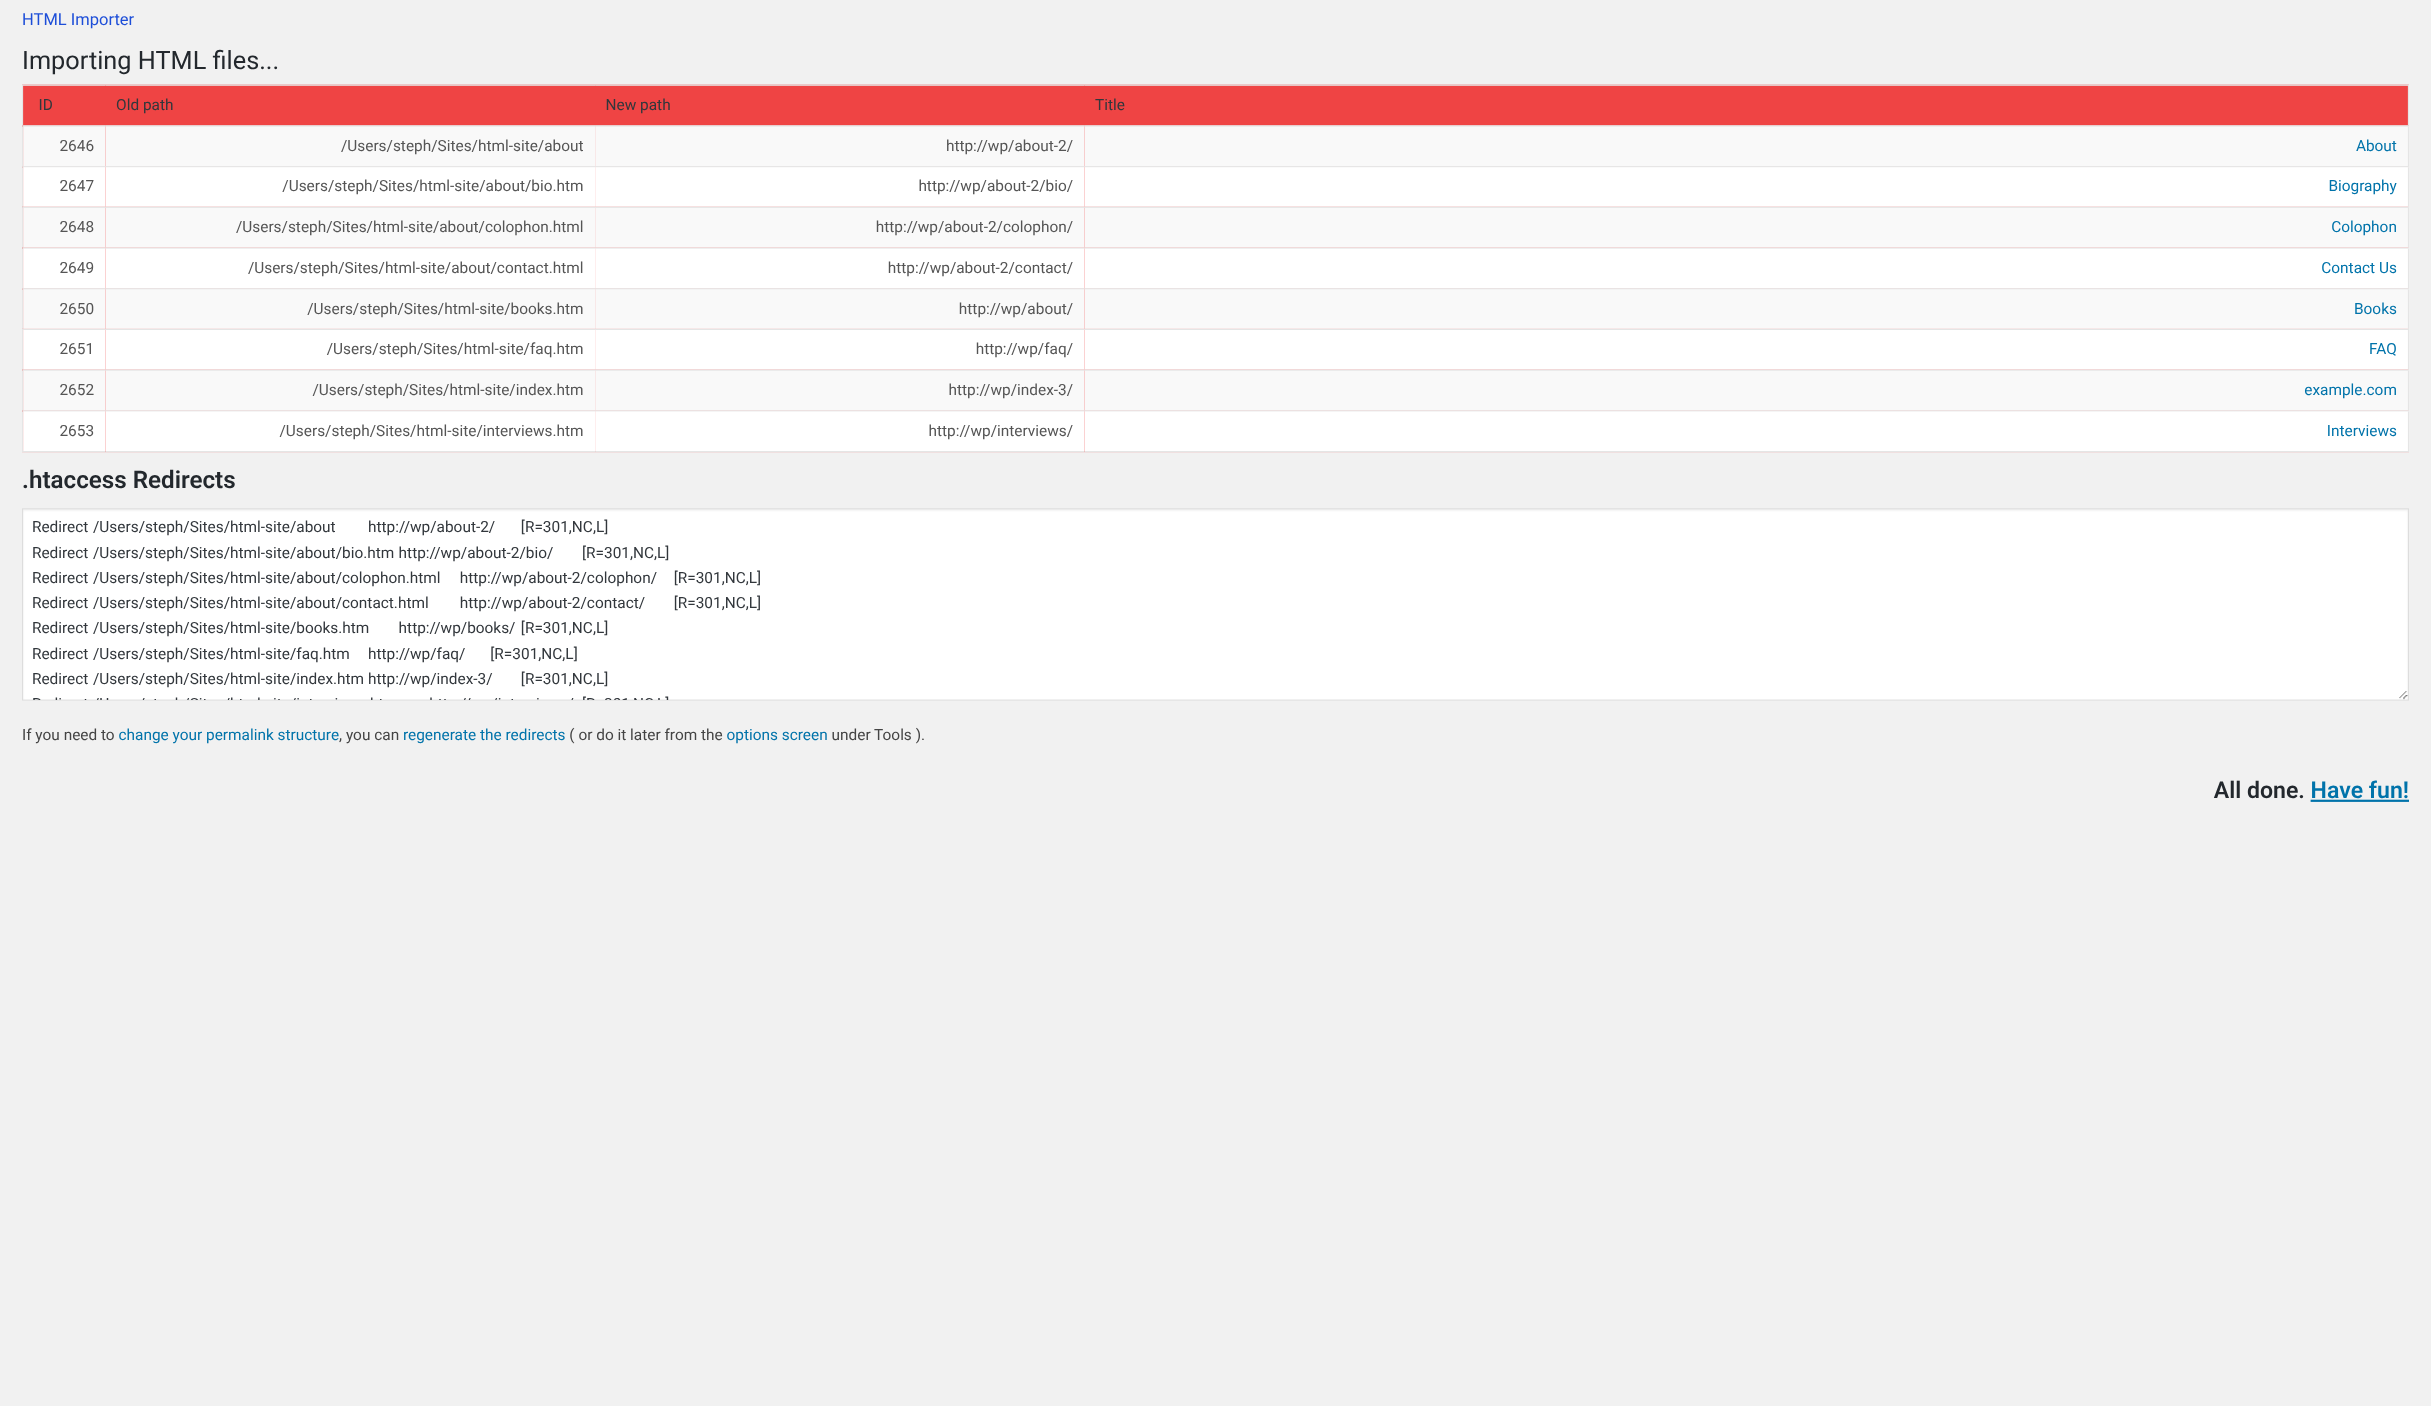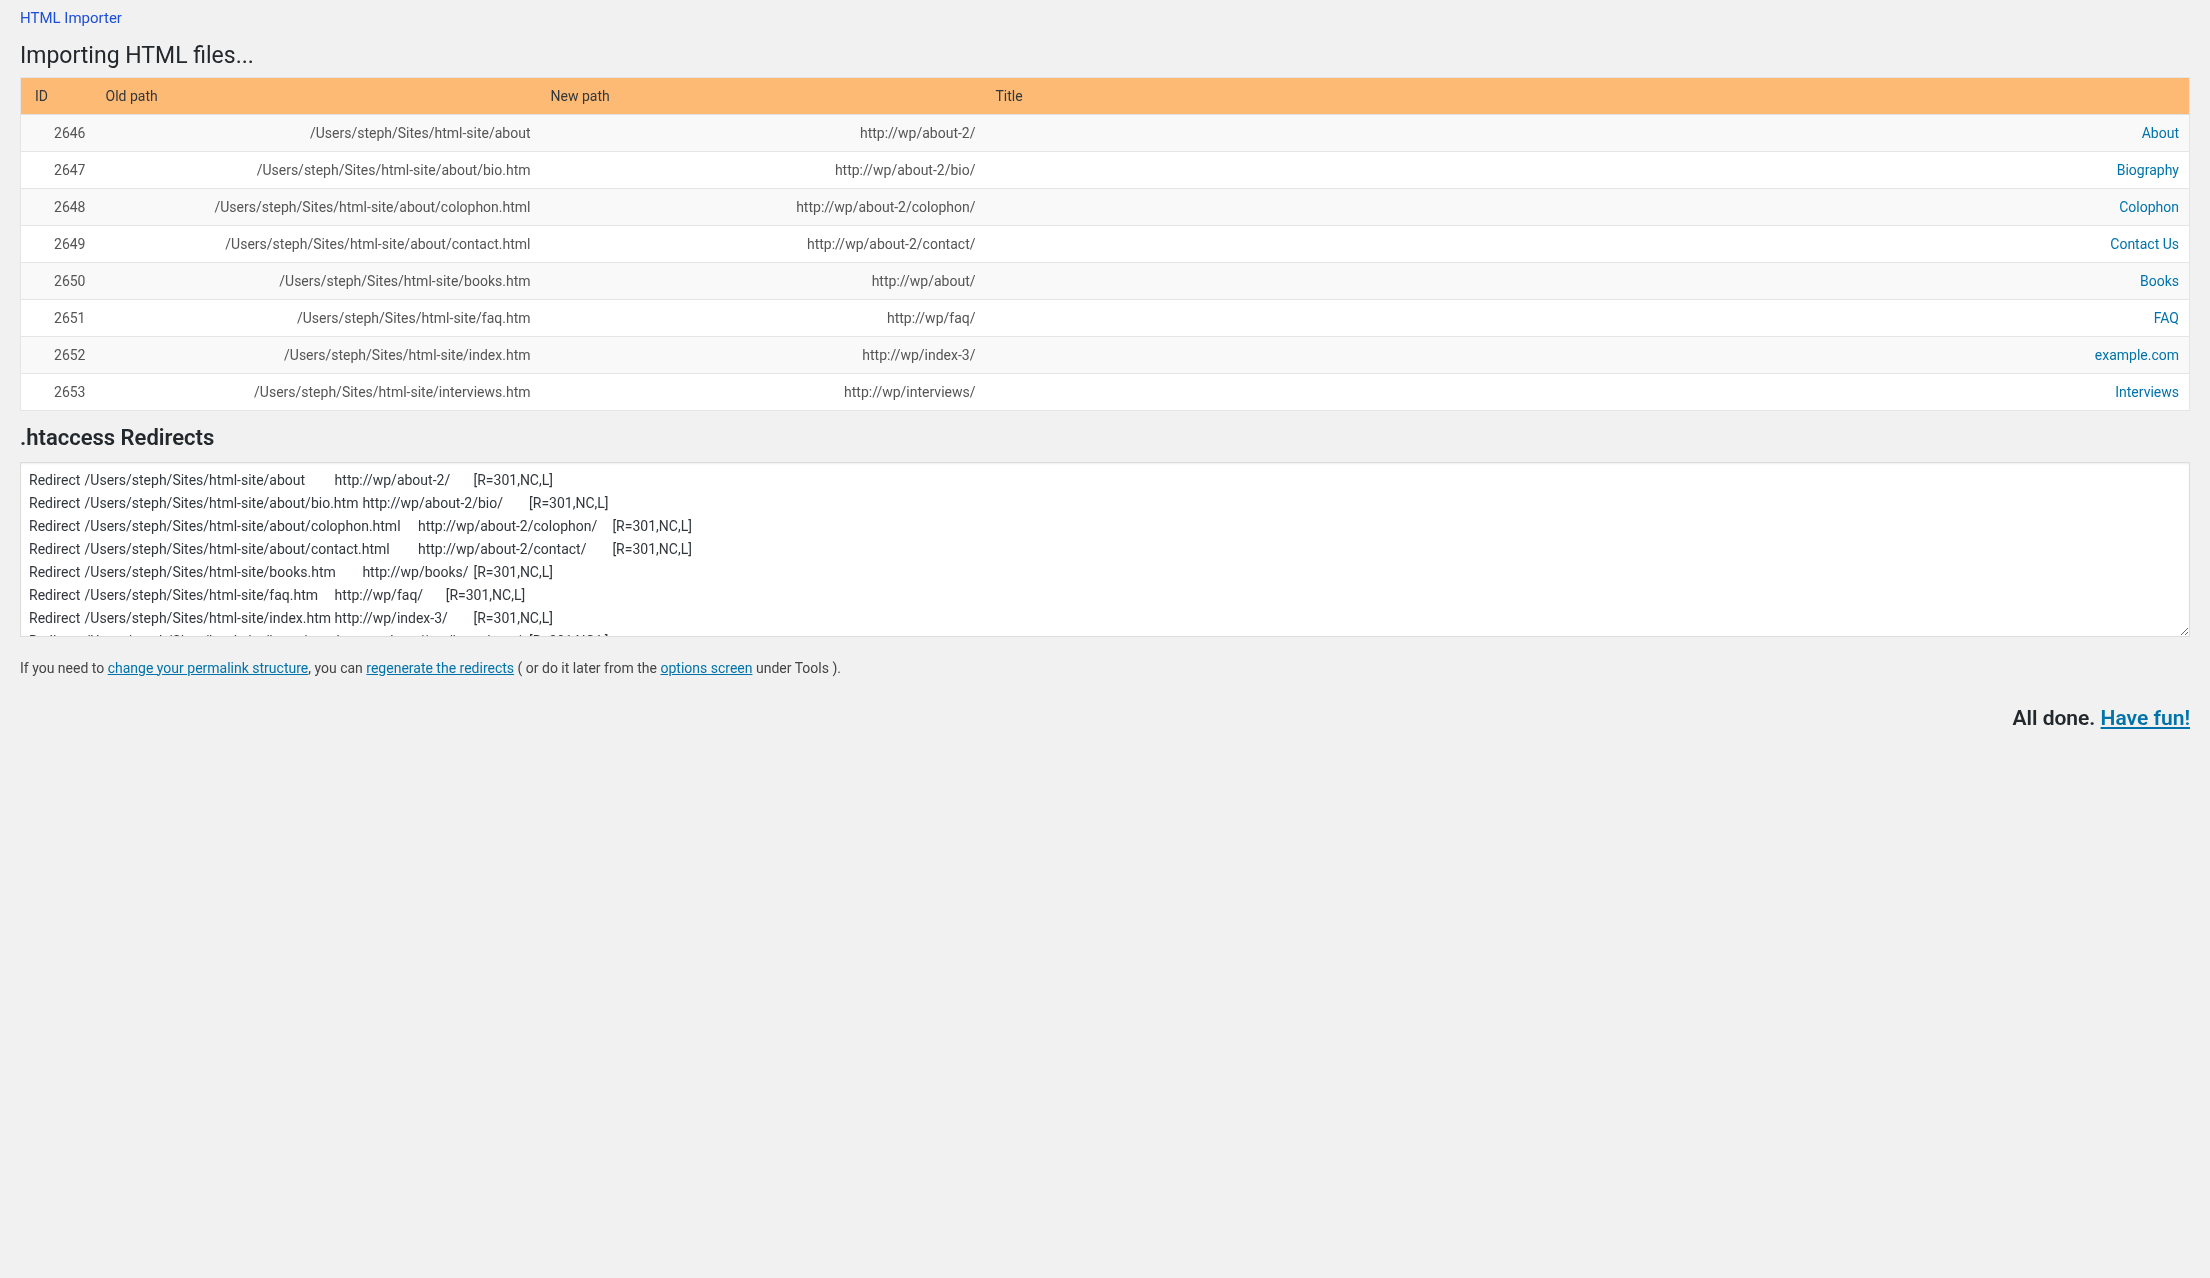--- a/index.html
+++ b/index.html
@@ -31,21 +31,21 @@
     }
     h3 {
       font-size: 22px;
       font-weight: 600;
       color: #23282d;
       margin: 0;
       padding: 14px 0 8px 0;
     }
     table {
       width: 100%;
-      background: #fdba74;
+      background: #ef4444;
       border: 1px solid #e5e5e5;
       border-spacing: 0;
       border-collapse: collapse;
       margin-bottom: 0;
     }
     thead th {
       text-align: left;
       font-weight: 400;
       font-size: 14px;
       color: #32373c;
@@ -97,21 +97,20 @@
       color: #32373c;
       resize: both;
       margin-top: 4px;
     }
     p.footer-text {
       font-size: 14px;
       color: #444;
       margin-top: 20px;
     }
     p.footer-text a {
-      text-decoration: underline;
     }
     h3.all-done {
       font-size: 21px;
       font-weight: 600;
       margin-top: 16px;
       text-align: right;
     }
     h3.all-done a {
       text-decoration: underline;
     }

